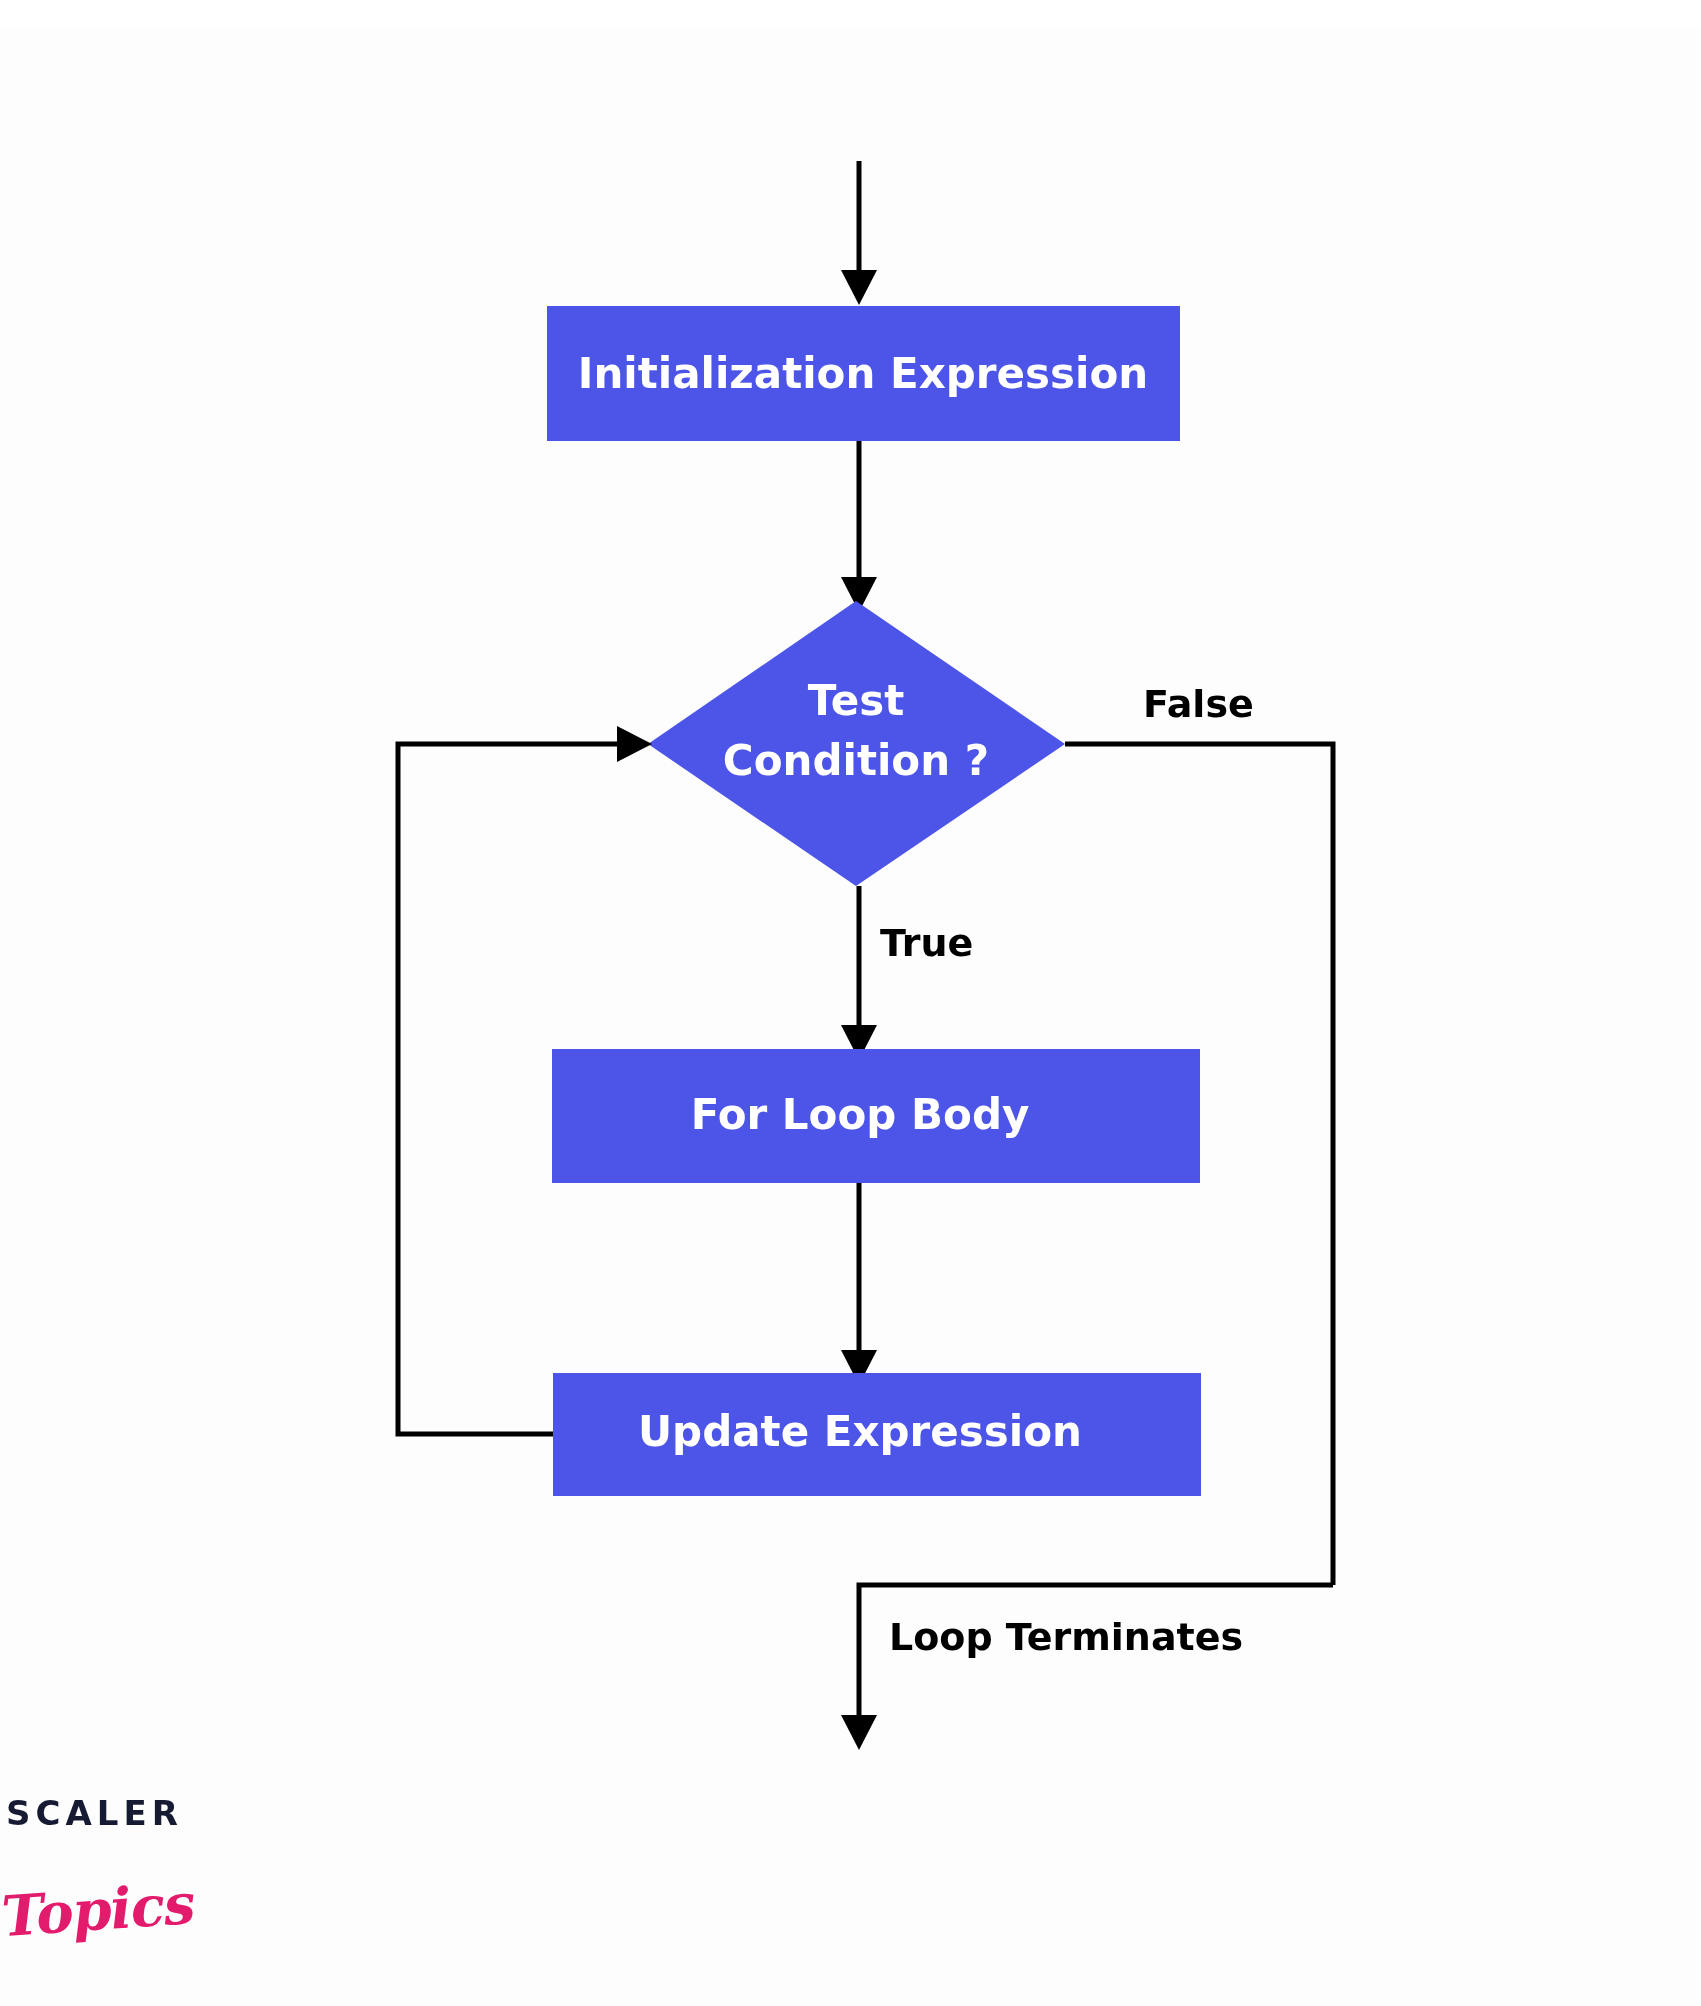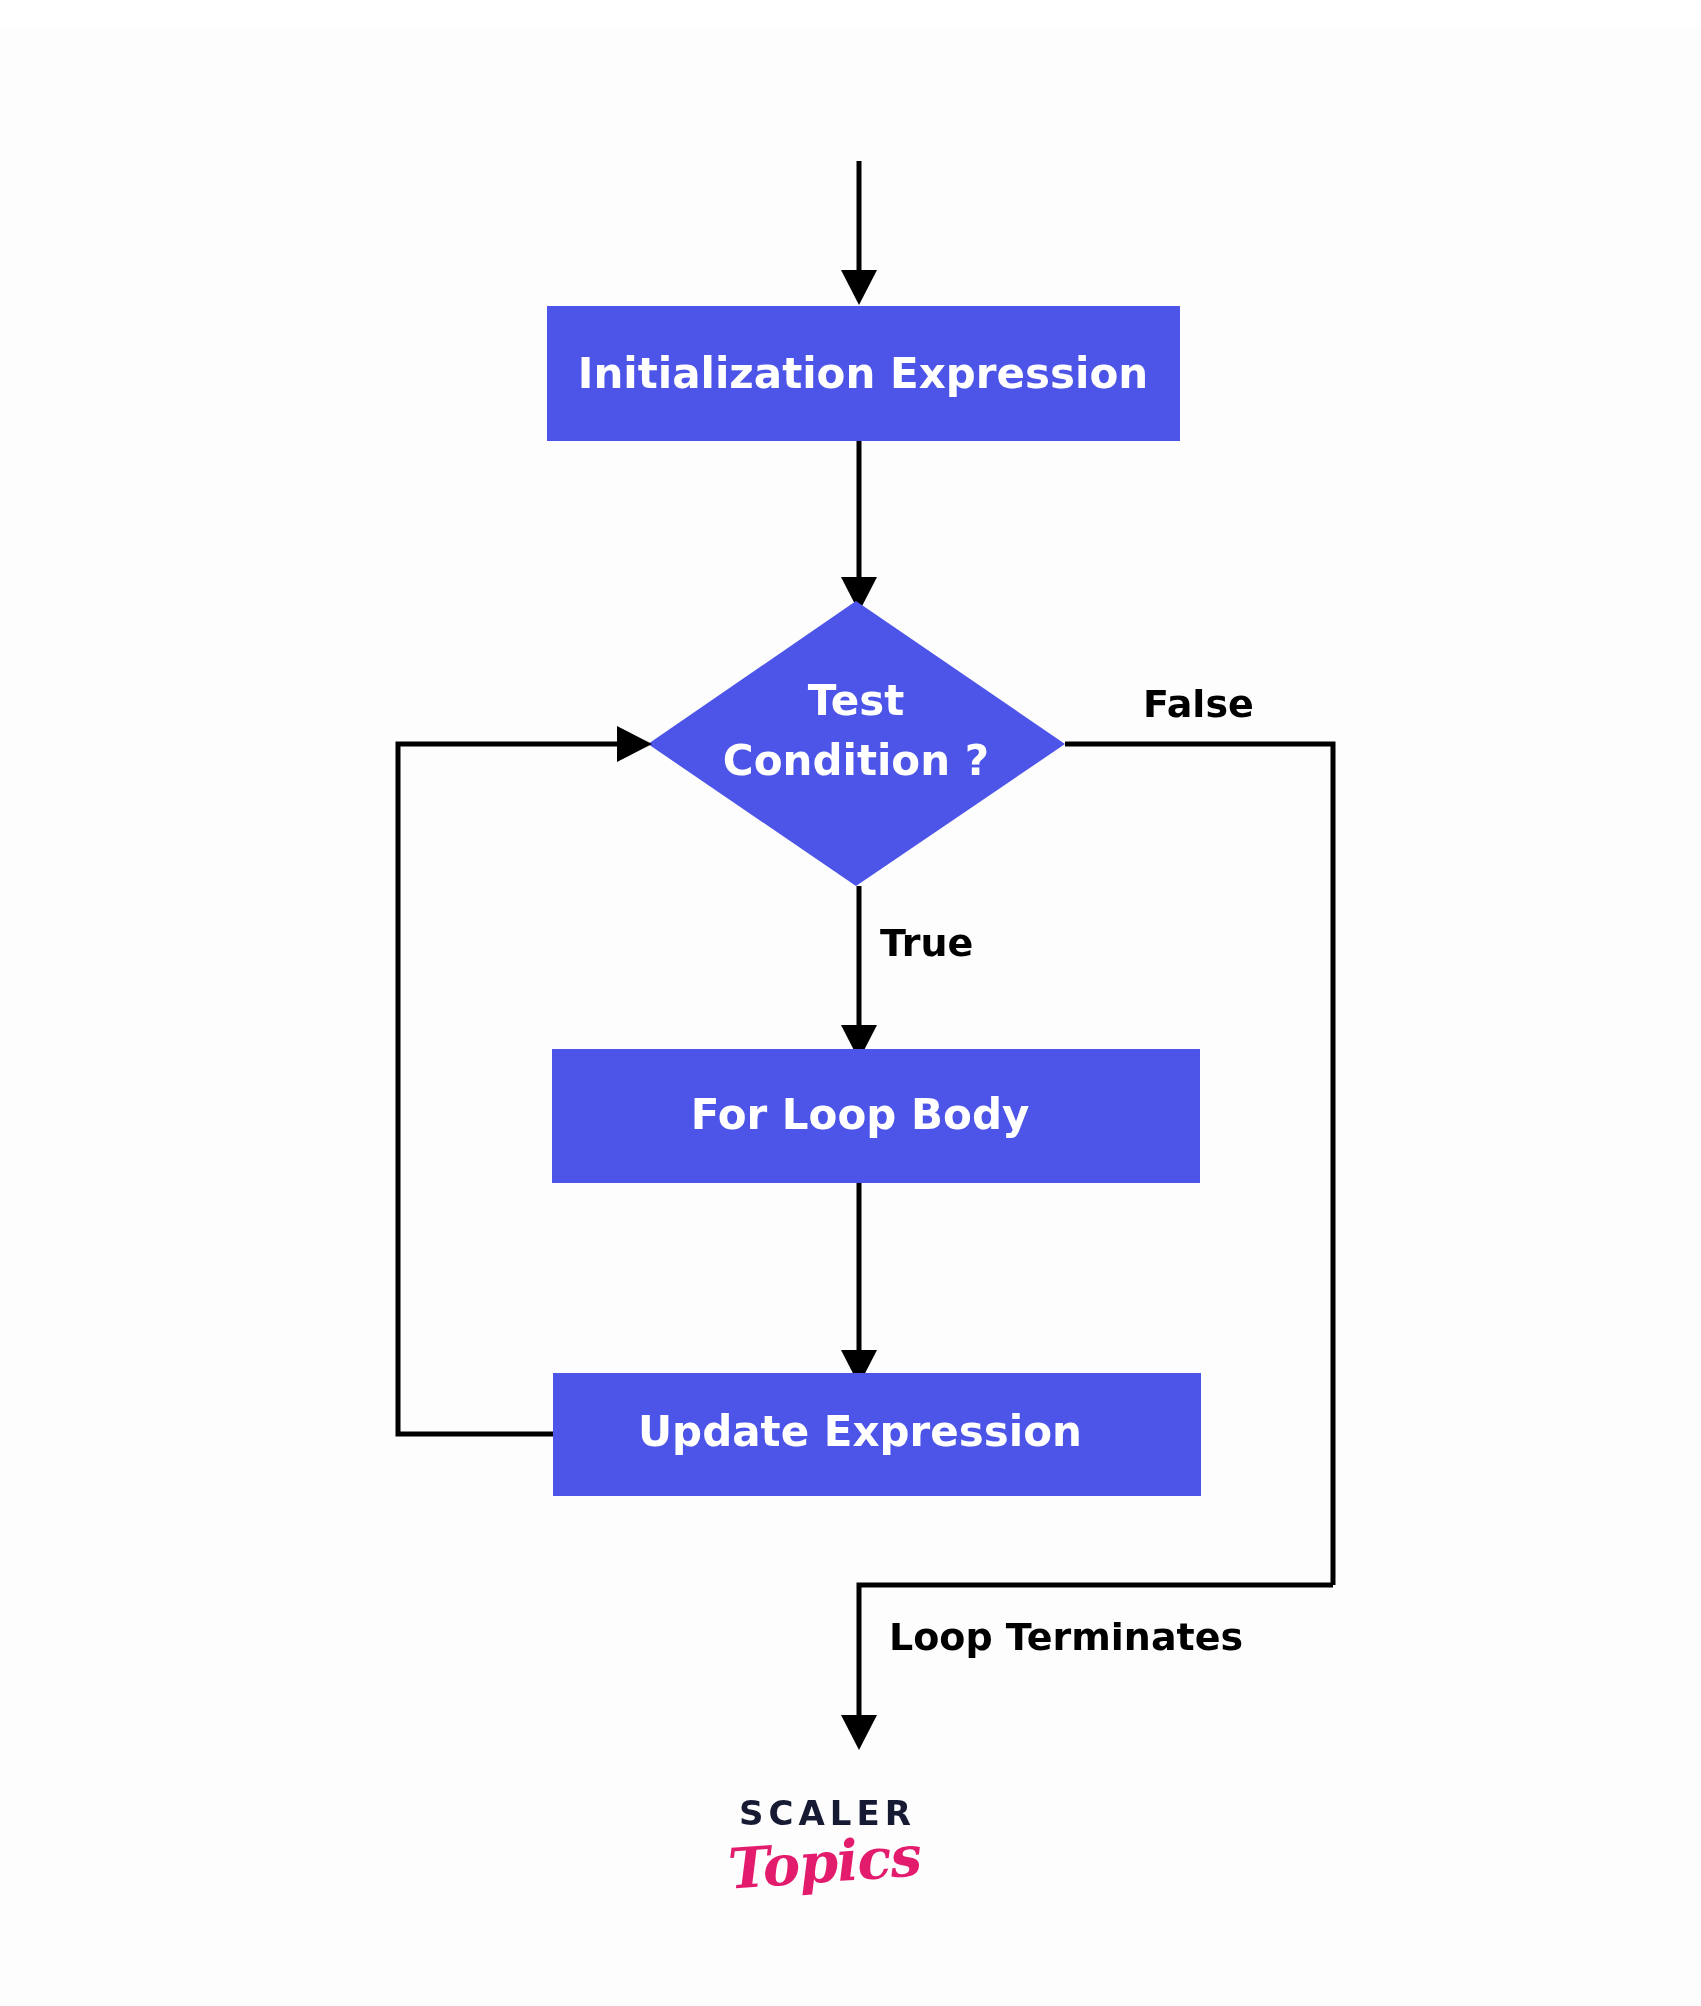--- a/index.html
+++ b/index.html
@@ -51,24 +51,23 @@
     stroke-width: 5;
     fill: none;
     stroke-linecap: butt;
     stroke-linejoin: miter;
   }
   .logo-wrap {
     position: absolute;
     left: 0;
     top: 1768px;
     width: 1557px;
-    text-align: center;
+    text-align: left;
     line-height: 1;
     user-select: none;
-    padding-left: 46px;
   }
   .logo-scaler {
     display: block;
     font-family: "DejaVu Sans", "Liberation Sans", sans-serif;
     font-weight: bold;
     font-size: 34px;
     letter-spacing: 5px;
     color: #161a33;
     margin-left: 6px;
   }

